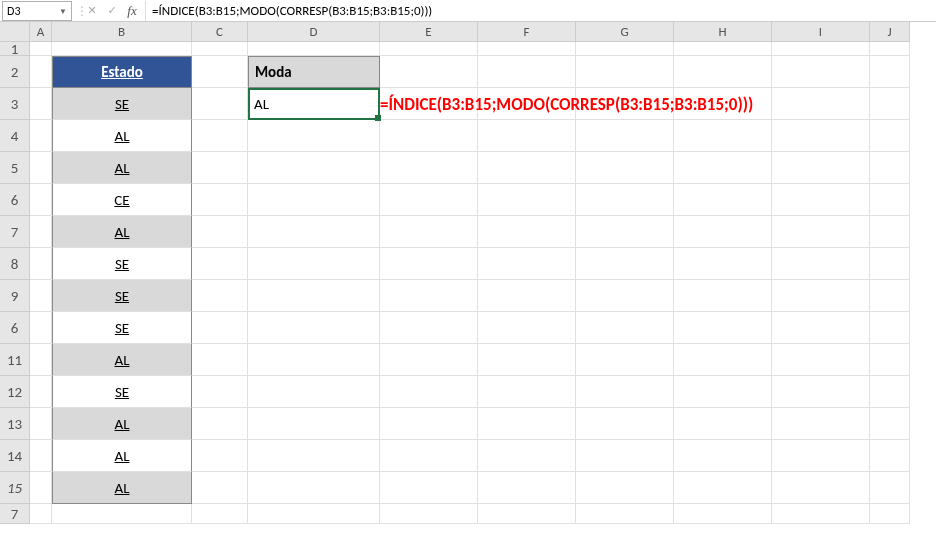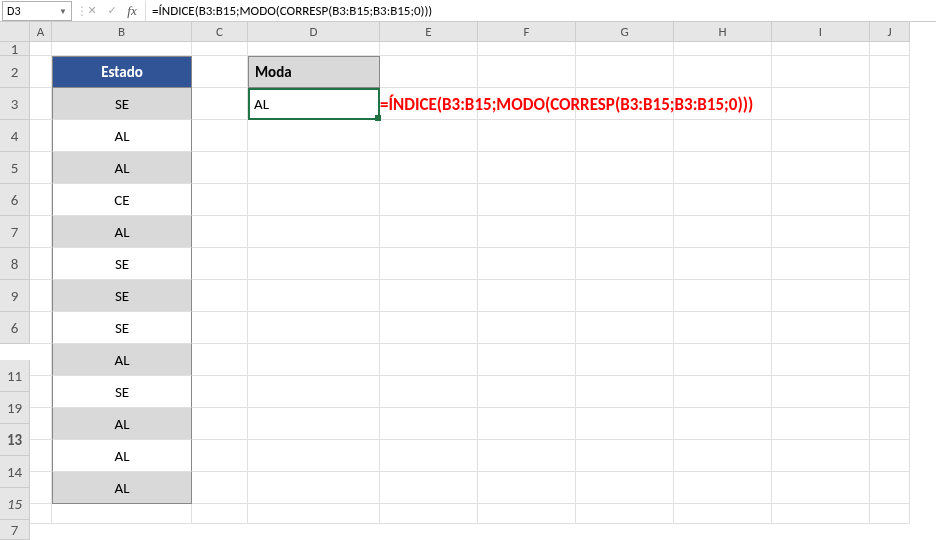--- a/index.html
+++ b/index.html
@@ -123,21 +123,21 @@
     position: absolute;
     border-right: 1px solid #e0e0e0;
     border-bottom: 1px solid #e0e0e0;
     display: flex;
     align-items: center;
     padding: 0 4px;
     font-size: 15px;
     height: 32px;
     background: #fff;
   }
-  .cell.center { justify-content: center; }
+  .cell.center { justify-content: center; text-decoration: underline; }
   .hdr-blue {
     background: #305496;
     color: #fff;
     font-weight: bold;
     border: 1px solid #888;
   }
   .band-odd { background: #d9d9d9; }
   .band-box { border-left: 1px solid #888; border-right: 1px solid #888; }
   .band-last { border-bottom: 1px solid #888; }
   .moda-hdr {
@@ -193,23 +193,23 @@
         <div class="row-h first" style="height: 14px;">1</div>
         <div class="row-h" style="height: 32px;">2</div>
         <div class="row-h" style="height: 32px;">3</div>
         <div class="row-h" style="height: 32px;">4</div>
         <div class="row-h" style="height: 32px;">5</div>
         <div class="row-h" style="height: 32px;">6</div>
         <div class="row-h" style="height: 32px;">7</div>
         <div class="row-h" style="height: 32px;">8</div>
         <div class="row-h" style="height: 32px;">9</div>
         <div class="row-h" style="height: 32px;">6</div>
-        <div class="row-h" style="height: 32px; margin-top: 16px;">11</div>
-        <div class="row-h" style="height: 32px;">19</div>
-        <div class="row-h" style="height: 32px; font-weight: bold;">13</div>
+        <div class="row-h" style="height: 32px;">11</div>
+        <div class="row-h" style="height: 32px;">12</div>
+        <div class="row-h" style="height: 32px;">13</div>
         <div class="row-h" style="height: 32px; text-align: right;">14</div>
         <div class="row-h" style="height: 32px; font-style: italic;">15</div>
         <div class="row-h" style="height: 20px;">7</div>
       </div>
   </div>
   <div style="flex:1">
     <div class="col-headers" id="col-headers">
         <div class="col-h" style="width: 22px;">A</div>
         <div class="col-h" style="width: 140px;">B</div>
         <div class="col-h" style="width: 56px;">C</div>

